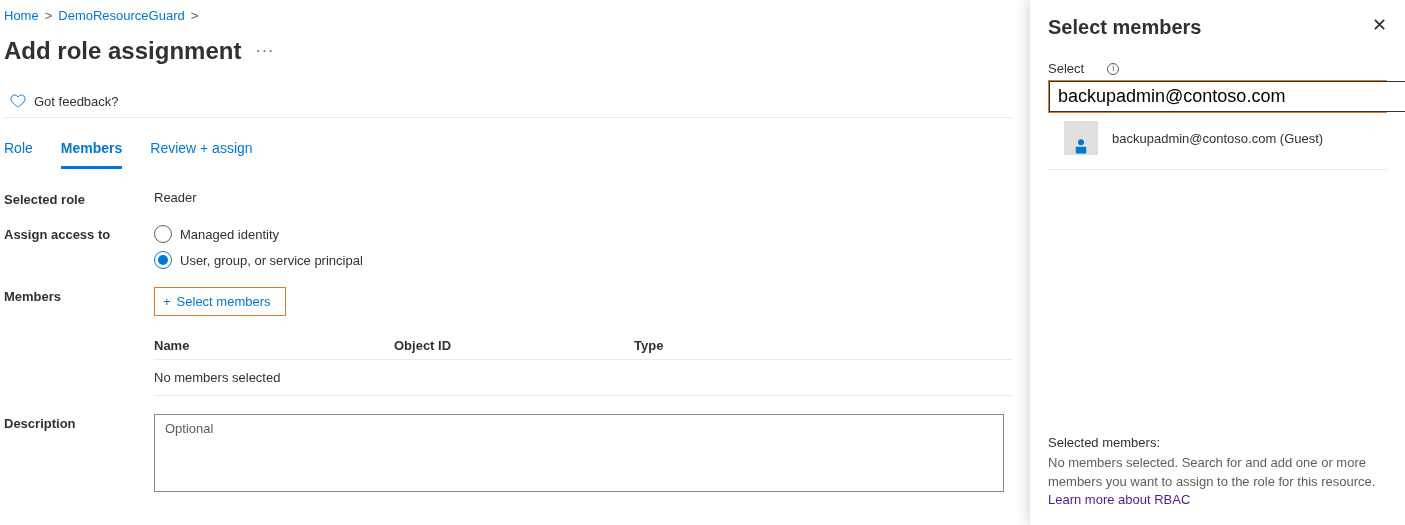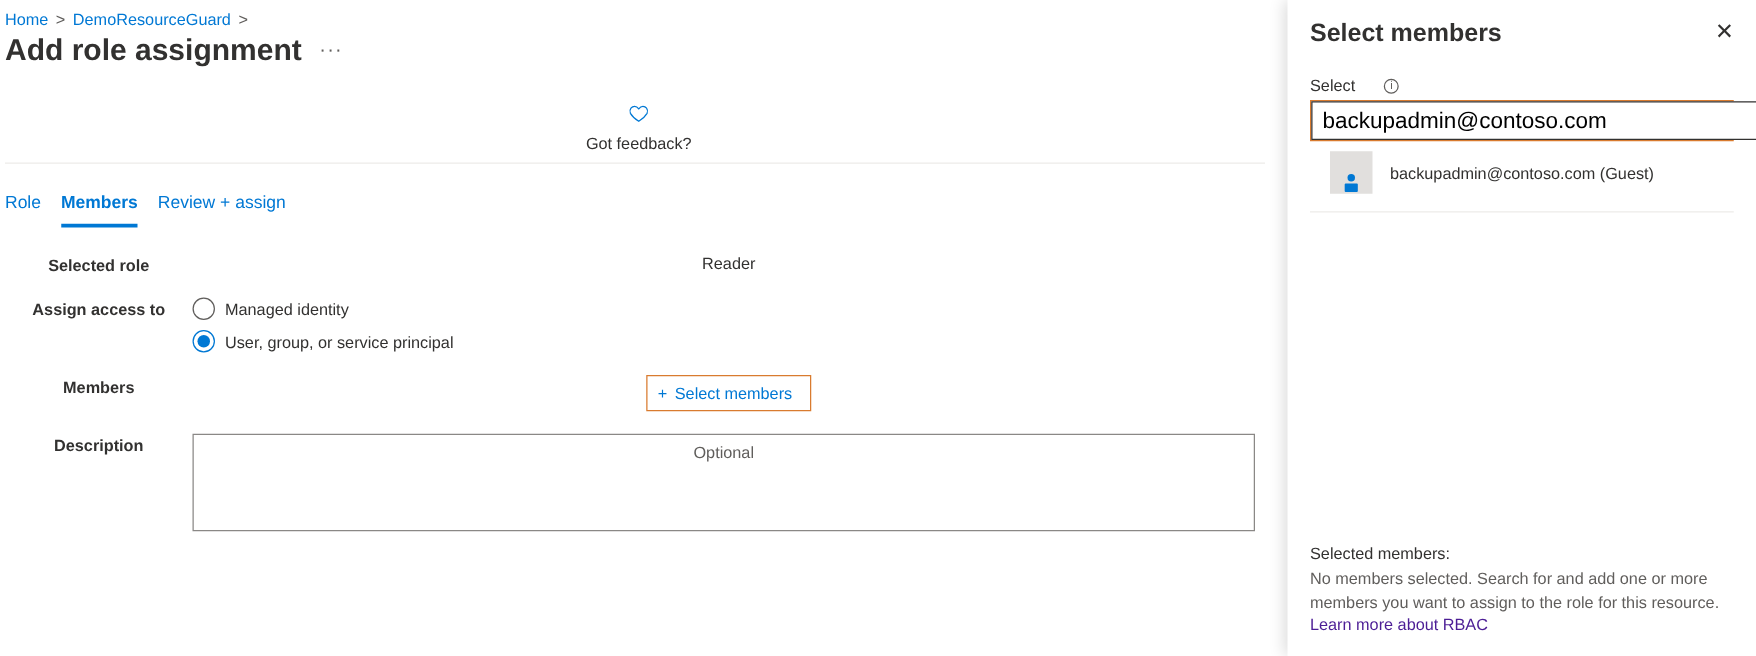--- a/index.html
+++ b/index.html
@@ -19,48 +19,47 @@
   }
   .breadcrumb {
     font-size: 13px;
     display: flex;
     align-items: center;
     gap: 6px;
     margin-bottom: 4px;
   }
   .breadcrumb a { color: #0078d4; text-decoration: none; }
   .breadcrumb .sep { color: #605e5c; }
-  .page-title-row { display: flex; align-items: center; gap: 14px; margin-top: 4px; margin-bottom: 20px;}
+  .page-title-row { display: flex; align-items: center; gap: 14px; margin-top: 14px; margin-bottom: 20px;}
   .page-title { font-size: 24px; font-weight: 600; margin: 0; }
   .ellipsis { color: #605e5c; font-size: 16px; letter-spacing: 1px; }
   .feedback-row {
-    display: flex; align-items: center; gap: 8px;
+    display: flex; align-items: flex-end; gap: 8px;
     padding: 8px 0 8px 6px;
     border-bottom: 1px solid #edebe9;
-    flex-direction: column;
   }
   .heart { width: 16px; height: 16px; }
   .heart path { fill: none; stroke: #0078d4; stroke-width: 1.5; }
   .tabs {
-    display: flex; gap: 16px;
+    display: flex; gap: 28px;
     margin-top: 16px;
     border-bottom: 0;
   }
   .tab {
     color: #0078d4; cursor: pointer;
     padding: 6px 0 10px 0;
     font-size: 14px;
   }
   .tab.active {
     color: #0078d4;
     font-weight: 600;
     border-bottom: 3px solid #0078d4;
     margin-bottom: -1px;
   }
-  .form-area { margin-top: 22px; text-align: center; }
+  .form-area { margin-top: 22px; }
   .form-row { display: flex; align-items: flex-start; margin-bottom: 18px; }
   .form-label { width: 150px; font-weight: 600; font-size: 13px; padding-top: 2px; }
   .form-value { font-size: 13px; flex: 1; }
   .radio-group { display: flex; flex-direction: column; gap: 8px; }
   .radio-row { display: flex; align-items: center; gap: 8px; }
   .radio {
     width: 18px; height: 18px; border-radius: 50%;
     border: 1px solid #605e5c; display:inline-flex; align-items:center; justify-content:center;
   }
   .radio.checked { border-color: #0078d4; }
@@ -219,20 +218,28 @@
       </div>
     </div>
 
     <div class="form-row">
       <div class="form-label">Members</div>
       <div class="form-value">
         <div class="select-members-btn">
           <span class="plus">+</span>
           <span>Select members</span>
         </div>
+        <div class="members-table">
+          <div class="table-header">
+            <div class="col-name">Name</div>
+            <div class="col-objid">Object ID</div>
+            <div class="col-type">Type</div>
+          </div>
+          <div class="no-members">No members selected</div>
+        </div>
       </div>
     </div>
 
     <div class="form-row">
       <div class="form-label">Description</div>
       <div class="form-value">
         <div class="desc-field">Optional</div>
       </div>
     </div>
   </div>

